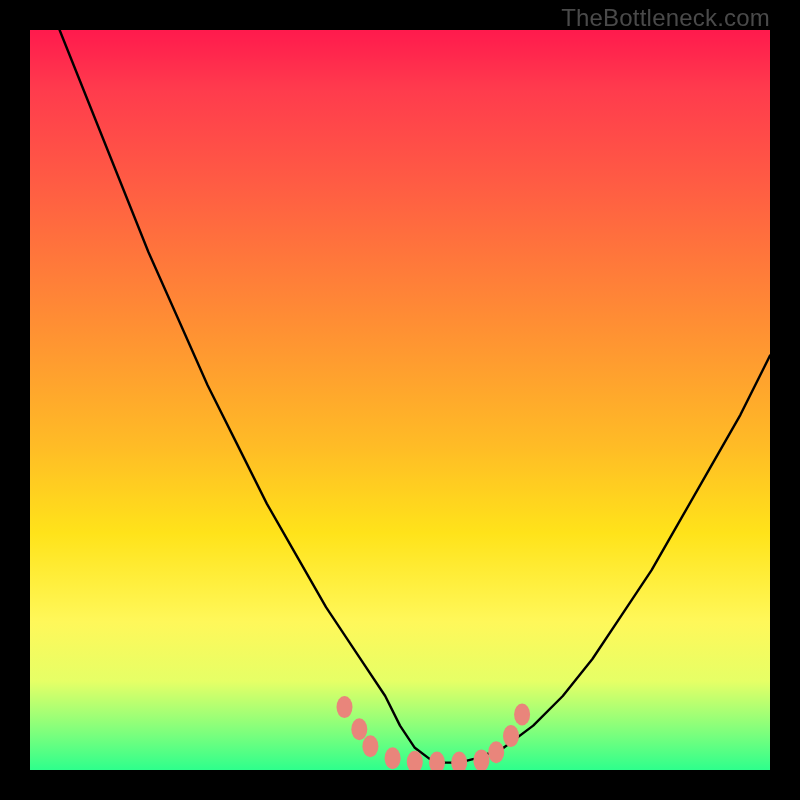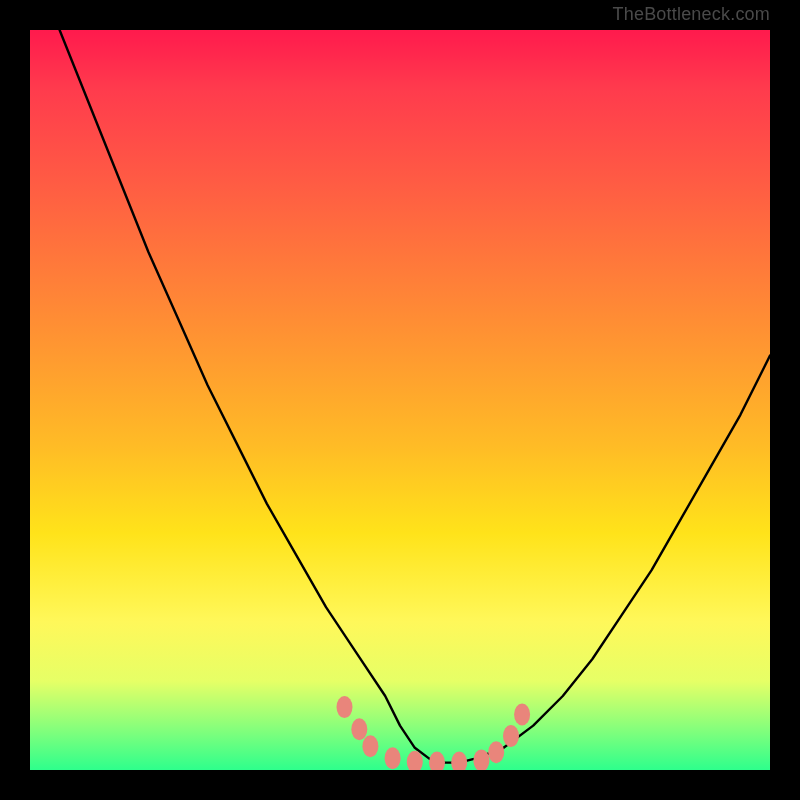--- a/index.html
+++ b/index.html
@@ -44,21 +44,21 @@
     left: 0;
     top: 0;
     width: 740px;
     height: 740px;
   }
   .watermark {
     position: absolute;
     top: 4px;
     right: 30px;
     color: #4a4a4a;
-    font-size: 18px;
+    font-size: 24px;
     letter-spacing: 0.2px;
     user-select: none;
   }
 </style>
 </head>
 <body>
 
 <div class="frame">
   <div class="plot-area">
     <svg class="plot-svg" viewBox="0 0 740 740" preserveAspectRatio="none">

